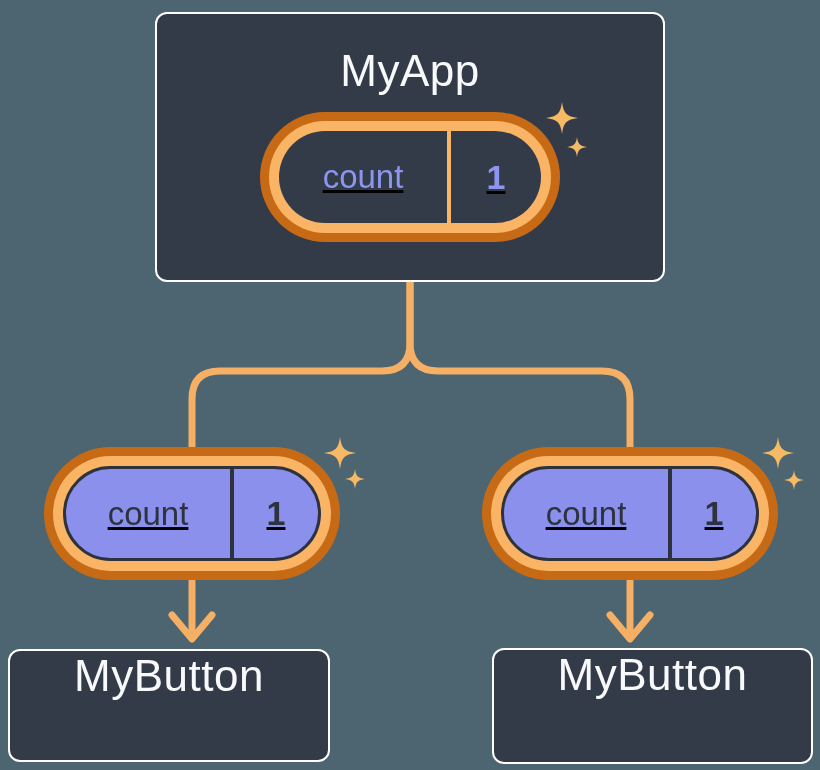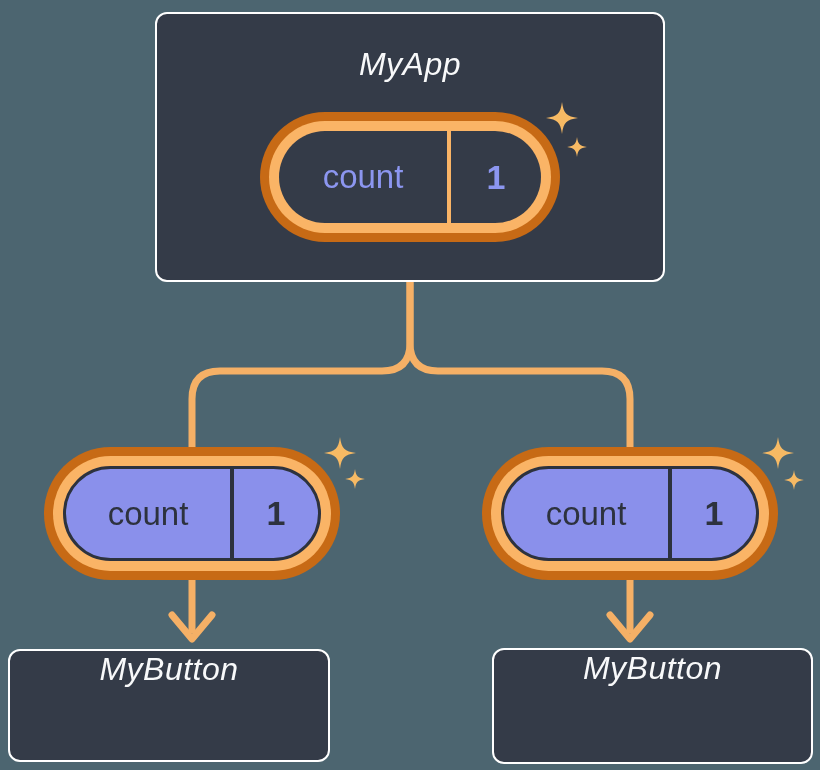--- a/index.html
+++ b/index.html
@@ -6,31 +6,31 @@
   .canvas{
     position:relative;width:820px;height:770px;background:#4C6570;
     overflow:hidden;font-family:"Liberation Sans",sans-serif;
     -webkit-font-smoothing:antialiased;
   }
   .node-card{
     position:absolute;background:#343B48;border:2px solid #FFFFFF;
     border-radius:12px;box-sizing:border-box;
   }
   .node-title{
-    color:#F8F9FA;font-size:32px;font-weight:500;letter-spacing:.5px;
-    text-align:center;white-space:nowrap;font-style:italic;
+    color:#F8F9FA;font-size:44px;font-weight:500;letter-spacing:.5px;
+    text-align:center;white-space:nowrap;
   }
   .app-title{margin-top:32px;}
   .btn-card{display:flex;align-items:flex-start;justify-content:center;}
   
   .pill{position:absolute;border-radius:999px;background:#C76A15;padding:9px;box-sizing:border-box;}
   .pill-mid{height:100%;border-radius:999px;background:#FAB466;padding:10px;box-sizing:border-box;}
   .pill-inner{
     height:100%;border-radius:999px;display:flex;align-items:stretch;
-    overflow:hidden;box-sizing:border-box;
+    overflow:hidden;box-sizing:border-box;text-decoration:underline;
   }
   .pill-inner.state{background:#343B48;}
   .pill-inner.prop{background:#8A90EB;border:3px solid #2D323E;}
   .cell{display:flex;align-items:center;justify-content:center;}
   .cell-label{flex:1;}
   .cell-value{width:90px;}
   .pill-inner.prop .cell-value{width:84px;}
   .divider{width:4px;align-self:stretch;}
   .divider.state{background:#FAB466;}
   .divider.prop{background:#2D323E;}

